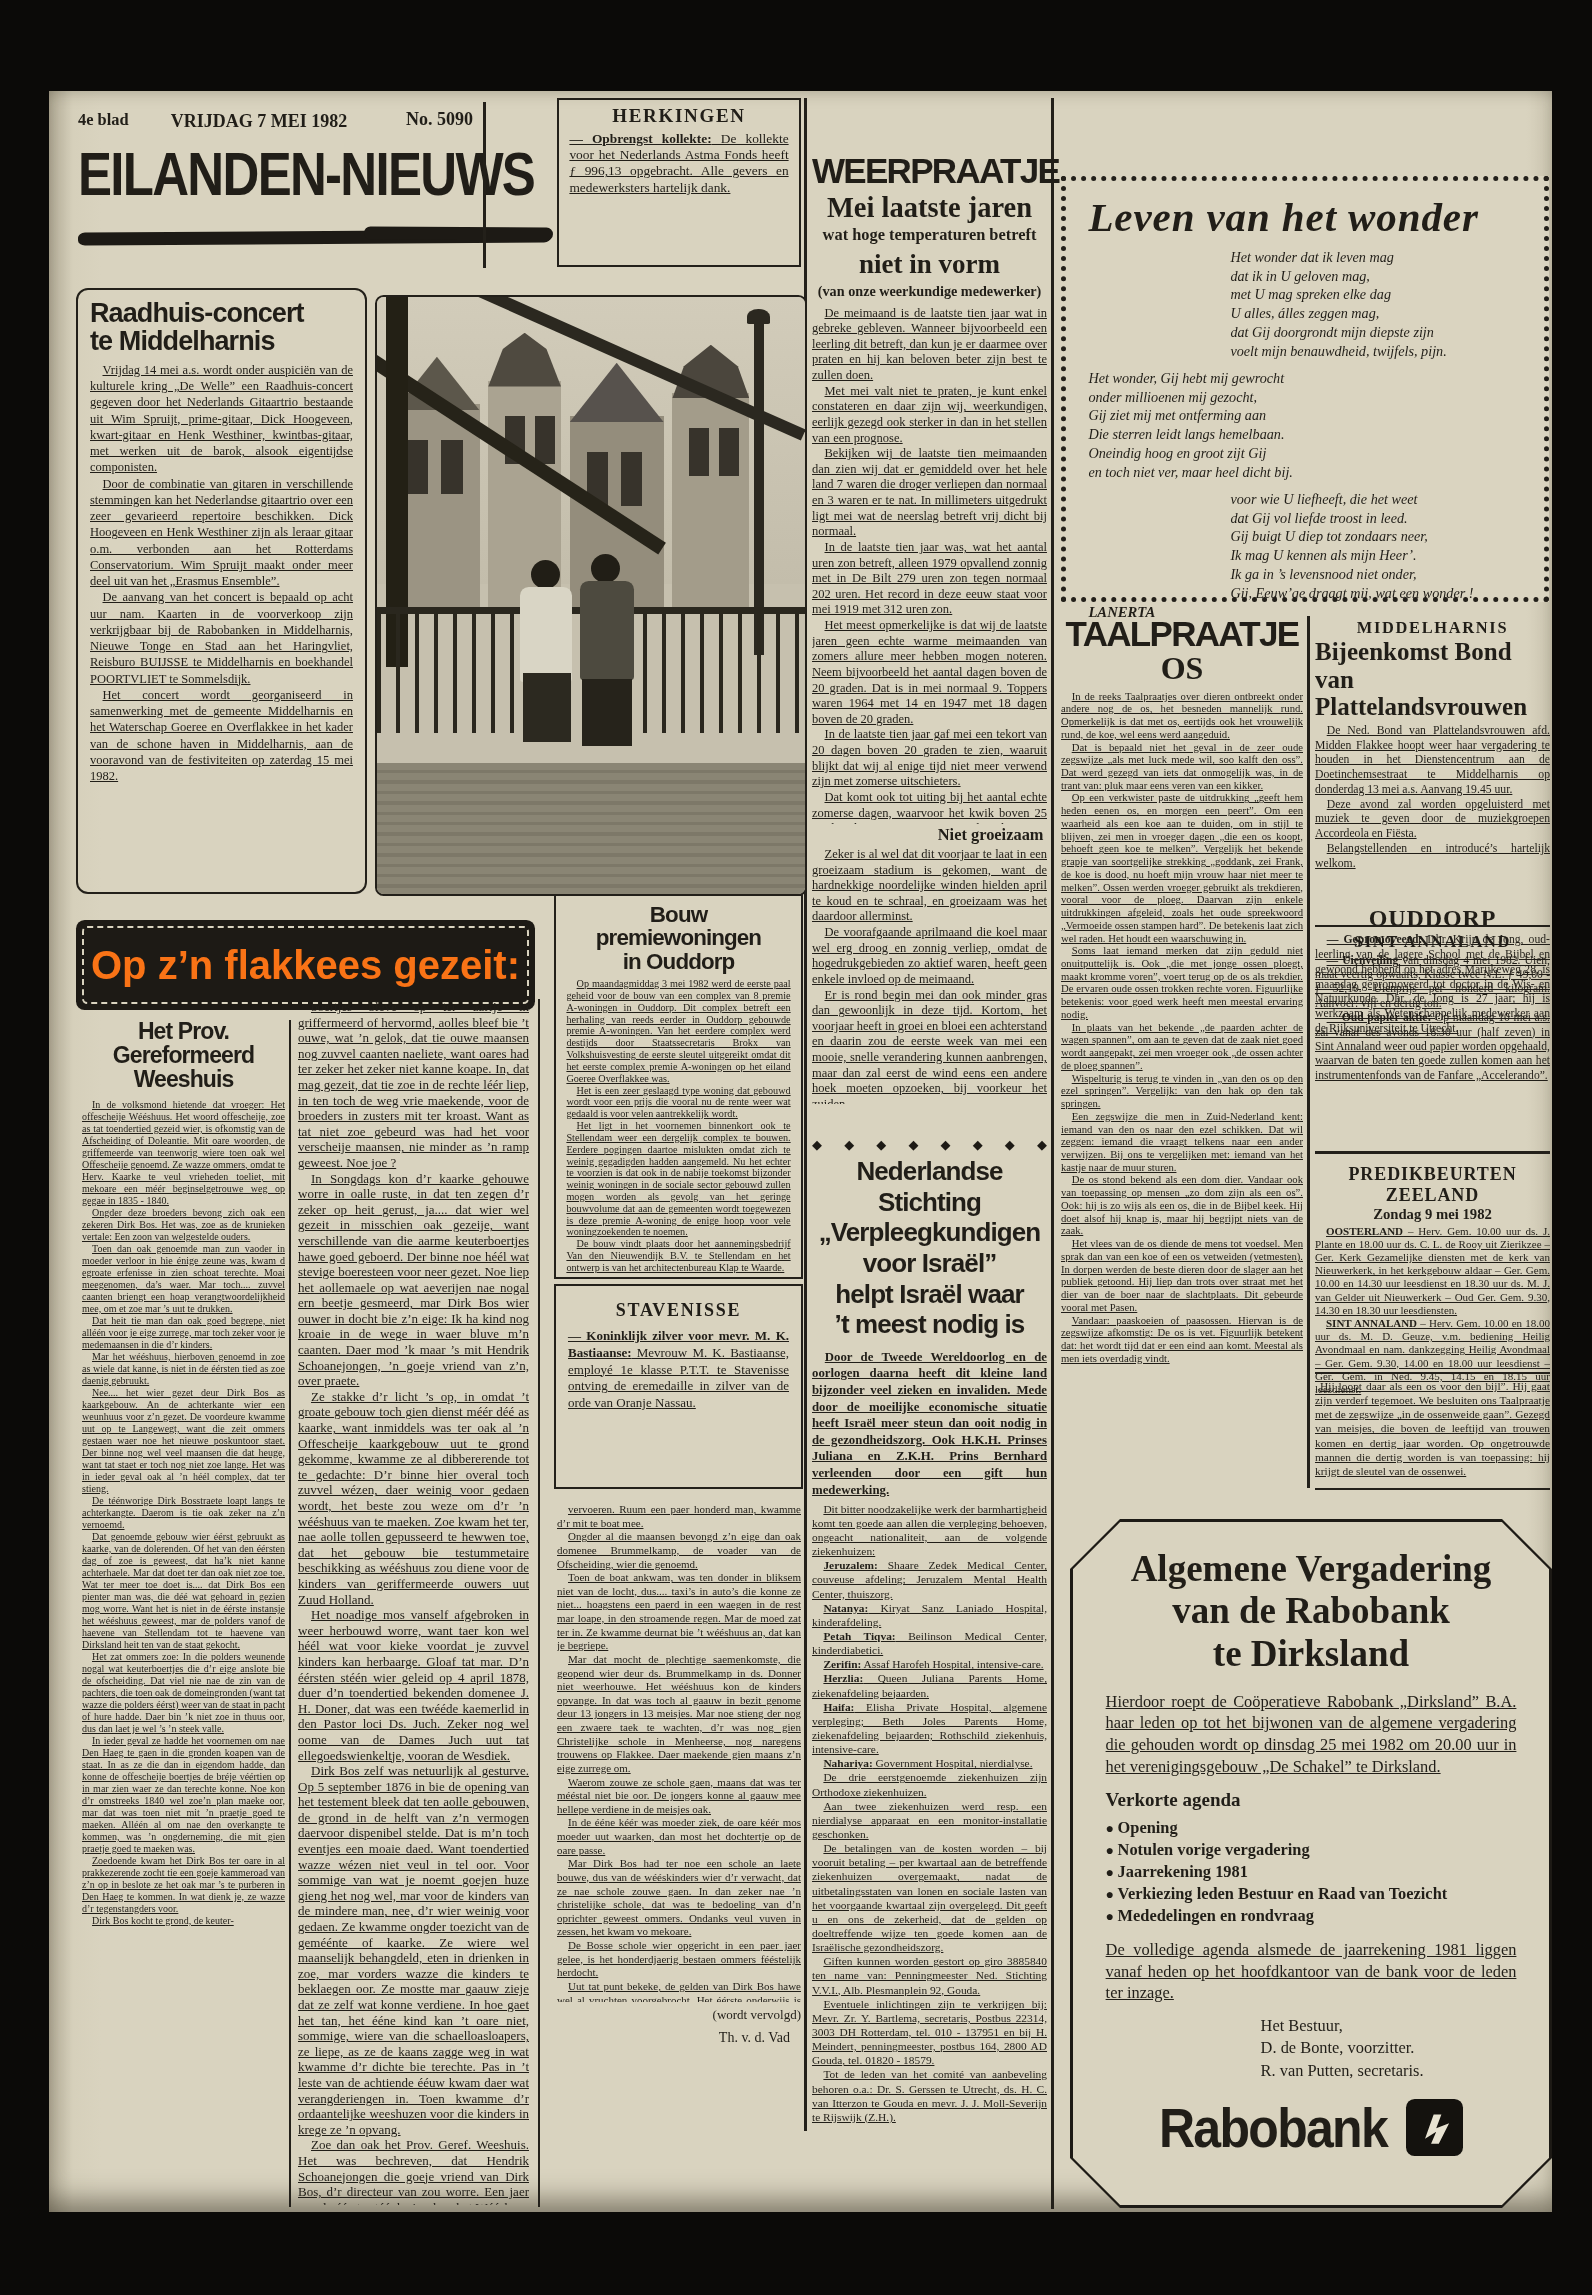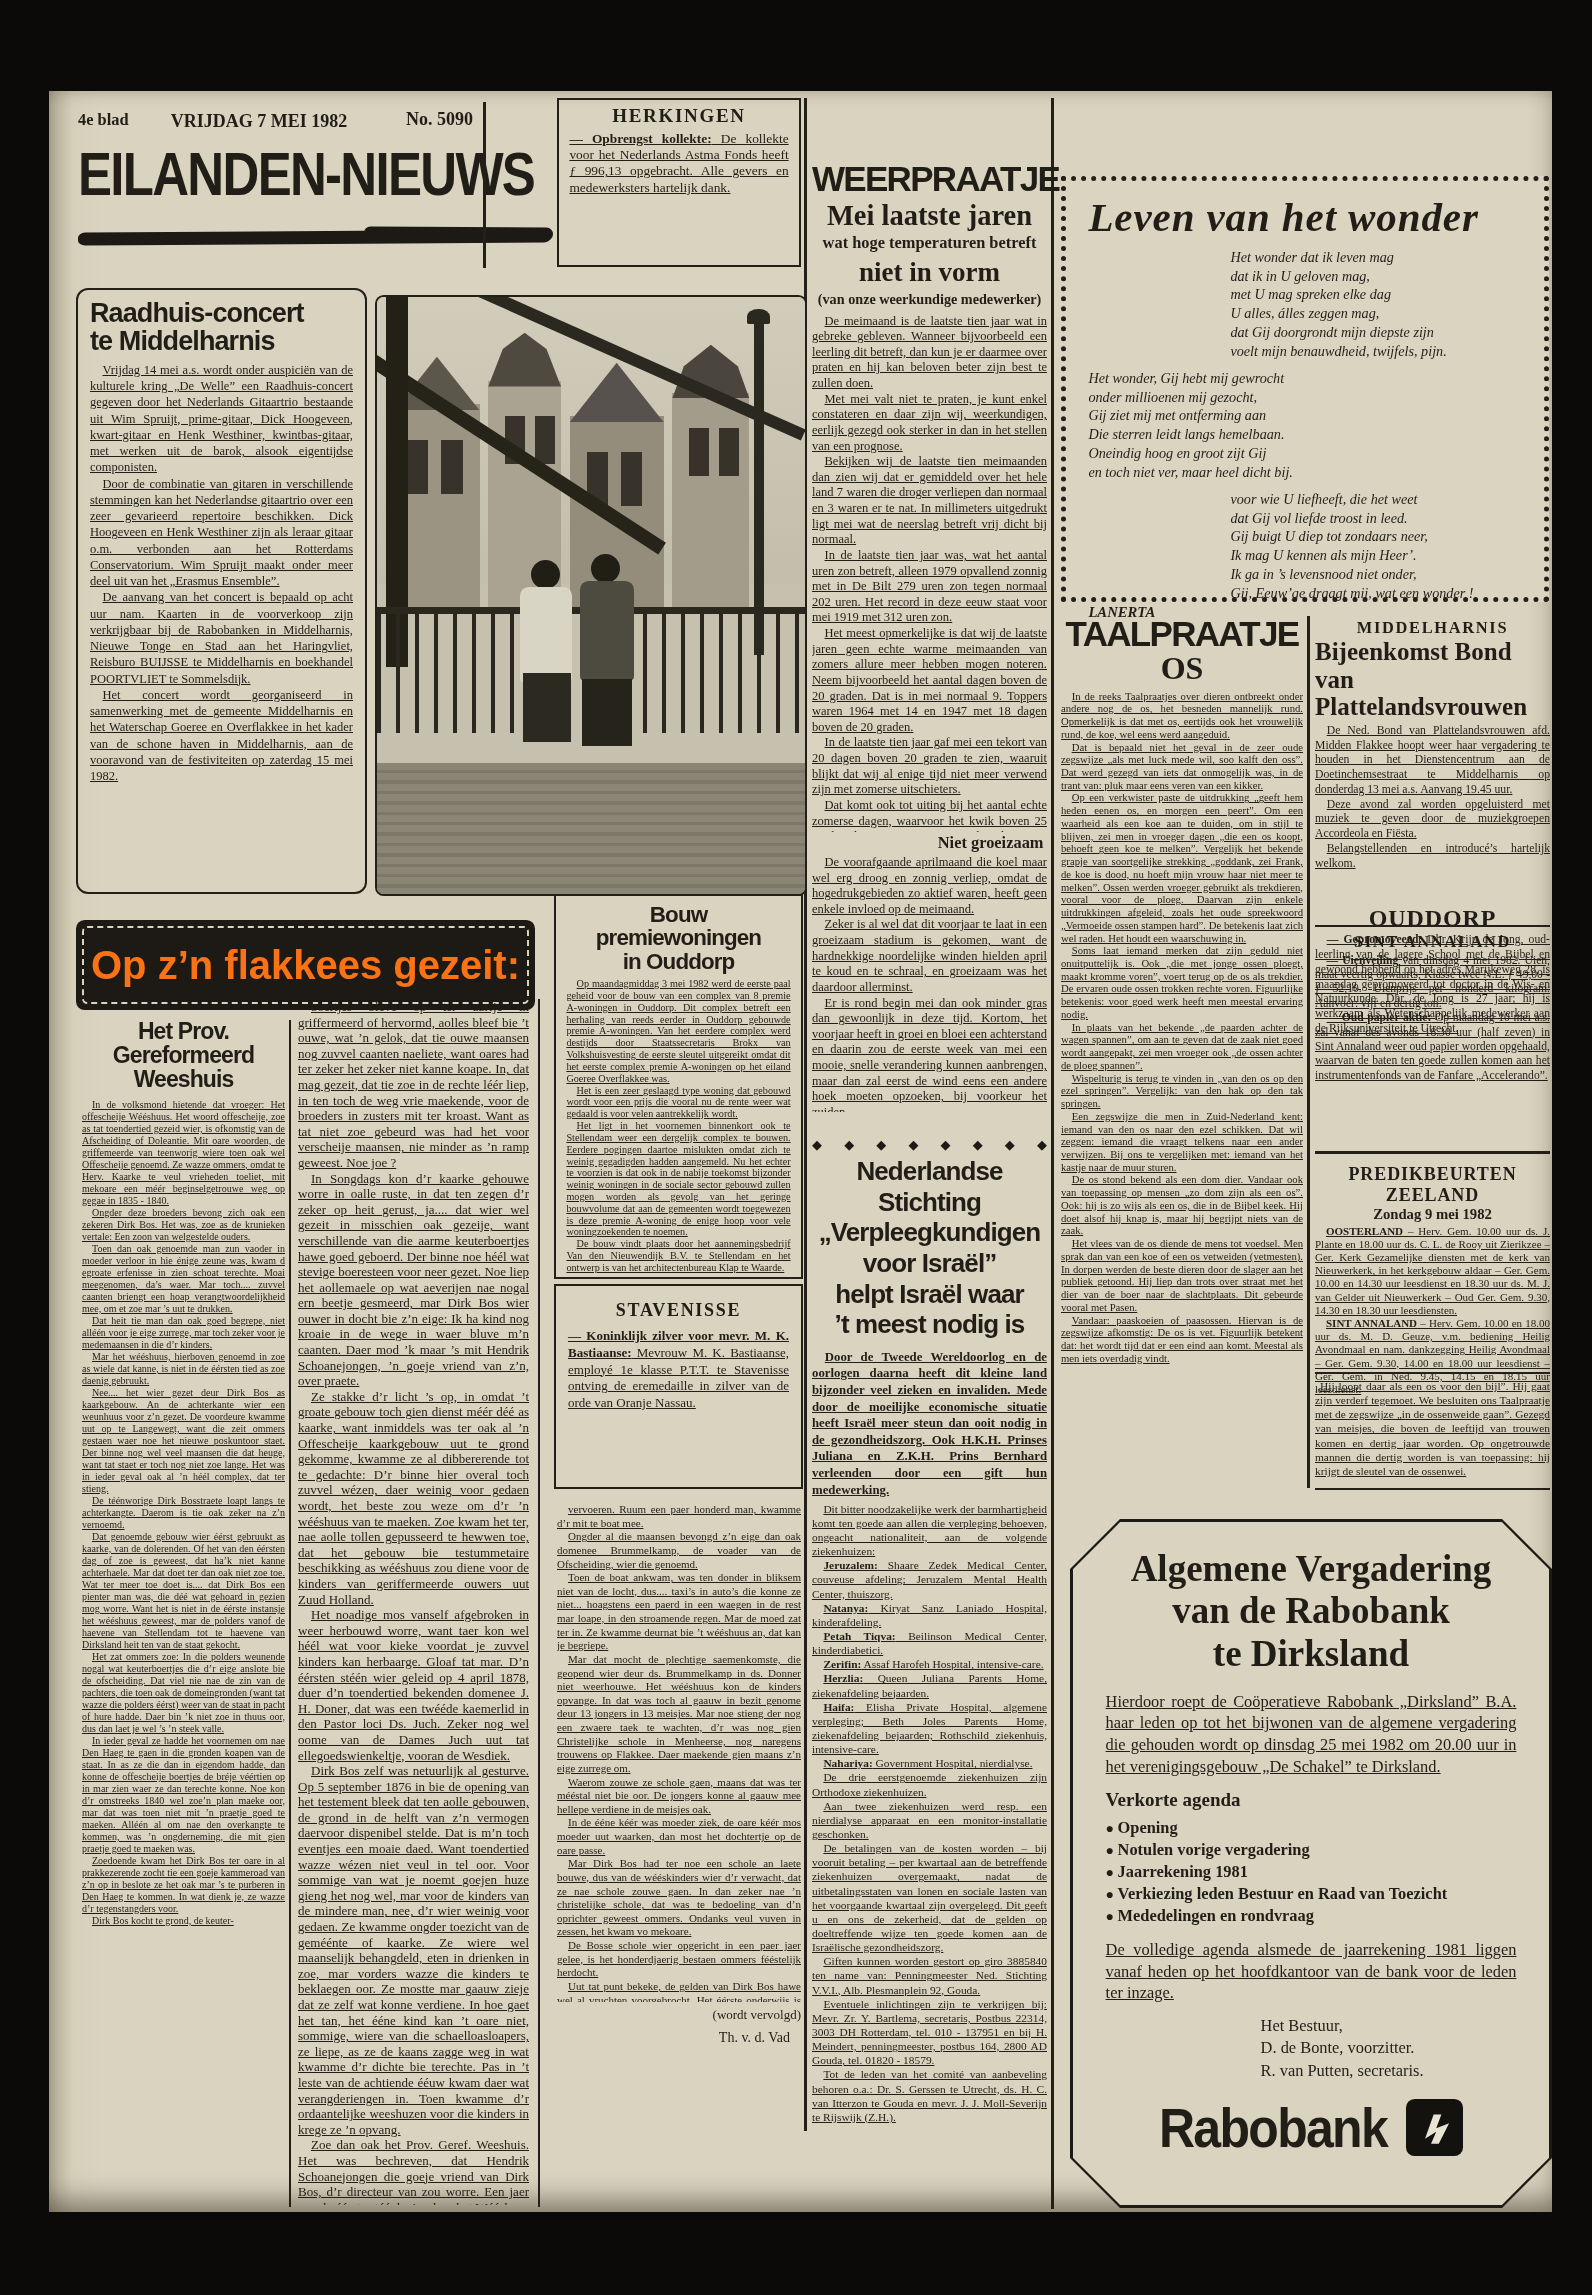--- a/index.html
+++ b/index.html
@@ -67,39 +67,39 @@
   <div class="abs rule-v" style="left:483px;top:102px;height:166px;"></div>
   <div class="abs box" style="left:557px;top:98px;width:244px;height:169px;padding:5.2px 10.4px;box-sizing:border-box;">
     <div class="serif capshead" style="font-size:19px;">HERKINGEN</div>
     <div class="serif just" style="font-size:13.4px;line-height:1.22;margin-top:3.5px;"><b>— Opbrengst kollekte:</b> De kollekte voor het Nederlands Astma Fonds heeft ƒ 996,13 opgebracht. Alle gevers en medewerksters hartelijk dank.</div>
   </div>
 
   <div class="abs rule-v" style="left:804px;top:98px;height:2033px;"></div>
   <div class="abs rule-v" style="left:1051px;top:98px;height:2111px;"></div>
   <div class="abs rule-v" style="left:1307px;top:616px;height:872px;"></div>
 
-  <div class="abs" style="left:812px;top:161px;width:235px;">
+  <div class="abs" style="left:812px;top:153px;width:235px;">
     <div class="sans headline" style="font-size:35px;letter-spacing:-1.7px;text-align:center;">WEERPRAATJE</div>
     <div class="serif" style="font-weight:700;font-size:28.5px;text-align:center;line-height:1.05;margin-top:3.5px;">Mei laatste jaren</div>
     <div class="serif" style="font-weight:700;font-size:16.4px;text-align:center;margin-top:2.6px;">wat hoge temperaturen betreft</div>
     <div class="serif" style="font-weight:700;font-size:27px;text-align:center;margin-top:3.5px;">niet in vorm</div>
     <div class="serif" style="font-weight:700;font-size:14.2px;text-align:center;margin-top:3.5px;">(van onze weerkundige medewerker)</div>
     <div class="body serif just ofh" style="font-size:12.5px;line-height:1.25;margin-top:5.2px;height:518px;">
         <p>De meimaand is de laatste tien jaar wat in gebreke gebleven. Wanneer bijvoorbeeld een leerling dit betreft, dan kun je er daarmee over praten en hij kan beloven beter zijn best te zullen doen.</p>
         <p>Met mei valt niet te praten, je kunt enkel constateren en daar zijn wij, weerkundigen, eerlijk gezegd ook sterker in dan in het stellen van een prognose.</p>
         <p>Bekijken wij de laatste tien meimaanden dan zien wij dat er gemiddeld over het hele land 7 waren die droger verliepen dan normaal en 3 waren er te nat. In millimeters uitgedrukt ligt mei wat de neerslag betreft vrij dicht bij normaal.</p>
         <p>In de laatste tien jaar was, wat het aantal uren zon betreft, alleen 1979 opvallend zonnig met in De Bilt 279 uren zon tegen normaal 202 uren. Het record in deze eeuw staat voor mei 1919 met 312 uren zon.</p>
         <p>Het meest opmerkelijke is dat wij de laatste jaren geen echte warme meimaanden van zomers allure meer hebben mogen noteren. Neem bijvoorbeeld het aantal dagen boven de 20 graden. Dat is in mei normaal 9. Toppers waren 1964 met 14 en 1947 met 18 dagen boven de 20 graden.</p>
         <p>In de laatste tien jaar gaf mei een tekort van 20 dagen boven 20 graden te zien, waaruit blijkt dat wij al enige tijd niet meer verwend zijn met zomerse uitschieters.</p>
         <p>Dat komt ook tot uiting bij het aantal echte zomerse dagen, waarvoor het kwik boven 25 graden dient te stijgen. Normaal is dat in De Bilt in mei op 3 dagen het geval. In de laatste 10 jaar een tekort van 25 zomerse dagen in mei. Topper was mei 1947 met 7 zomerse dagen in De Bilt.</p>
       </div>
     <div class="serif" style="font-weight:700;font-size:16.4px;text-align:right;margin:1.7px 3.5px 1.7px 0;">Niet groeizaam</div>
     <div class="body serif just ofh" style="font-size:12.5px;line-height:1.25;height:257px;">
+        <p>Zeker is al wel dat dit voorjaar te laat in een groeizaam stadium is gekomen, want de hardnekkige noordelijke winden hielden april te koud en te schraal, en groeizaam was het daardoor allerminst.</p>
         <p>De voorafgaande aprilmaand die koel maar wel erg droog en zonnig verliep, omdat de hogedrukgebieden zo aktief waren, heeft geen enkele invloed op de meimaand.</p>
-        <p>Zeker is al wel dat dit voorjaar te laat in een groeizaam stadium is gekomen, want de hardnekkige noordelijke winden hielden april te koud en te schraal, en groeizaam was het daardoor allerminst.</p>
         <p>Er is rond begin mei dan ook minder gras dan gewoonlijk in deze tijd. Kortom, het voorjaar heeft in groei en bloei een achterstand en daarin zou de eerste week van mei een mooie, snelle verandering kunnen aanbrengen, maar dan zal eerst de wind eens een andere hoek moeten opzoeken, bij voorkeur het zuiden.</p>
       </div>
   </div>
   <div class="abs diamonds" style="left:812px;top:1137px;width:235px;">
     <span>◆</span>
       <span>◆</span>
       <span>◆</span>
       <span>◆</span>
       <span>◆</span>
       <span>◆</span>

